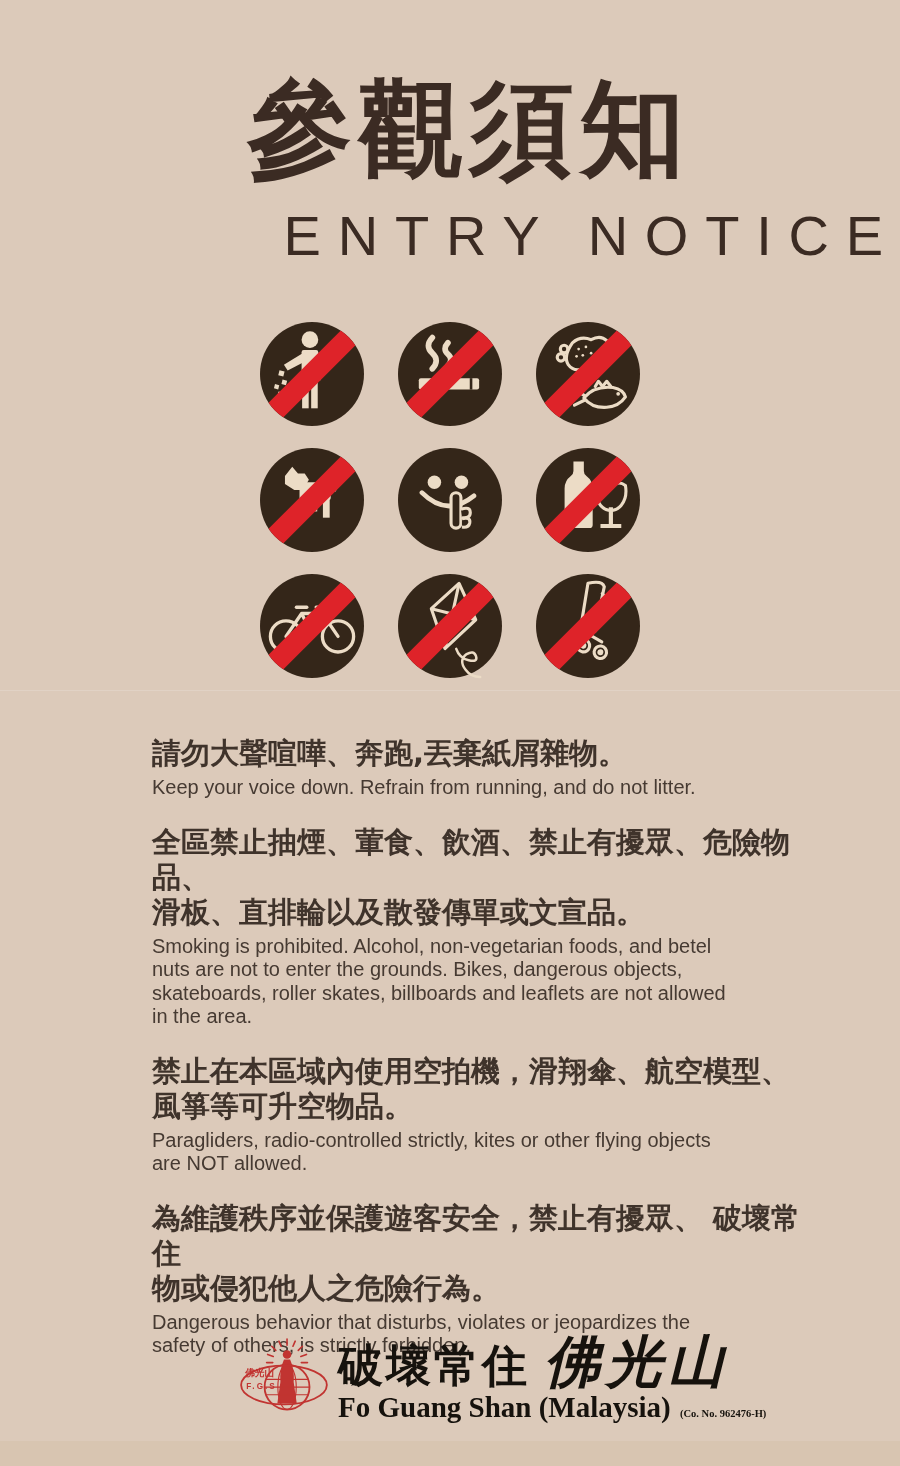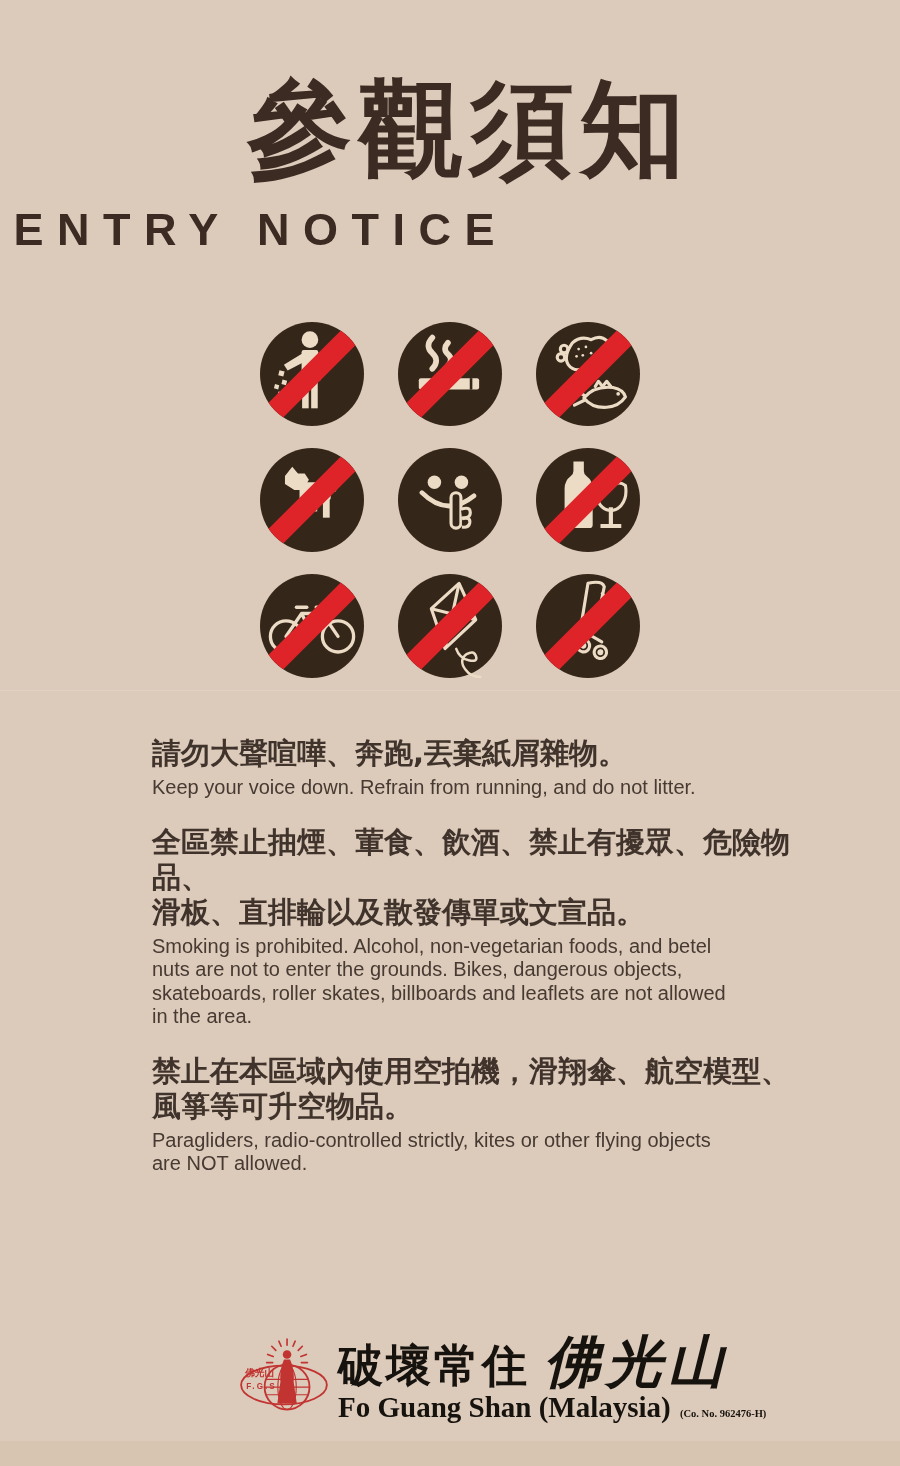--- a/index.html
+++ b/index.html
@@ -21,24 +21,24 @@
     font-family:"DejaVu Sans", sans-serif;
     font-weight:bold;
     font-size:105px;line-height:1.25;
     letter-spacing:6px;
     color:#3b2b23;
     margin:0;
     padding-left:19px;
   }
   .title-en{
     position:absolute;top:205px;left:0;width:100%;
-    text-align:left;
-    font-size:45px;line-height:1.1;
+    text-align:right;
+    font-size:56px;line-height:1.1;
     letter-spacing:.30em;text-indent:.30em;
-    font-weight:700;
+    font-weight:400;
     color:#3b2b23;
   }
 
   
   .icon-grid{
     position:absolute;top:322px;left:50%;
     transform:translateX(-50%);
     display:grid;
     grid-template-columns:repeat(3,104px);
     grid-auto-rows:104px;
@@ -308,20 +308,26 @@
 nuts are not to enter the grounds. Bikes, dangerous objects,
 skateboards, roller skates, billboards and leaflets are not allowed
 in the area.</p>
     </section>
     <section class="notice-section">
       <p class="zh">禁止在本區域內使用空拍機，滑翔傘、航空模型、
 風箏等可升空物品。</p>
       <p class="en">Paragliders, radio-controlled strictly, kites or other flying objects
 are NOT allowed.</p>
     </section>
+    <section class="notice-section">
+      <p class="zh">為維護秩序並保護遊客安全，禁止有擾眾、 破壞常住
+物或侵犯他人之危險行為。</p>
+      <p class="en">Dangerous behavior that disturbs, violates or jeopardizes the
+safety of others, is strictly forbidden.</p>
+    </section>
   </main>
 
   <footer class="footer">
     <svg class="emblem" viewBox="0 0 88 96">
       <g stroke="#c13431" stroke-width="1.6" stroke-linecap="round">
         <path d="M46 5 v6 M38 7 l2.2 5 M54 7 l-2.2 5 M31 12 l4 4 M61 12 l-4 4 M27 20 l5.5 2 M65 20 l-5.5 2 M26 28 h6 M66 28 h-6"></path>
       </g>
       <circle cx="46" cy="20" r="4.2" fill="#c13431"></circle>
       <path d="M43 25 h6 q4.5 10 3.5 22 l3 21 h-19 l3 -21 q-1 -12 3.5 -22 z" fill="#c13431"></path>
       <circle cx="46" cy="52" r="22" fill="none" stroke="#c13431" stroke-width="1.8"></circle>

